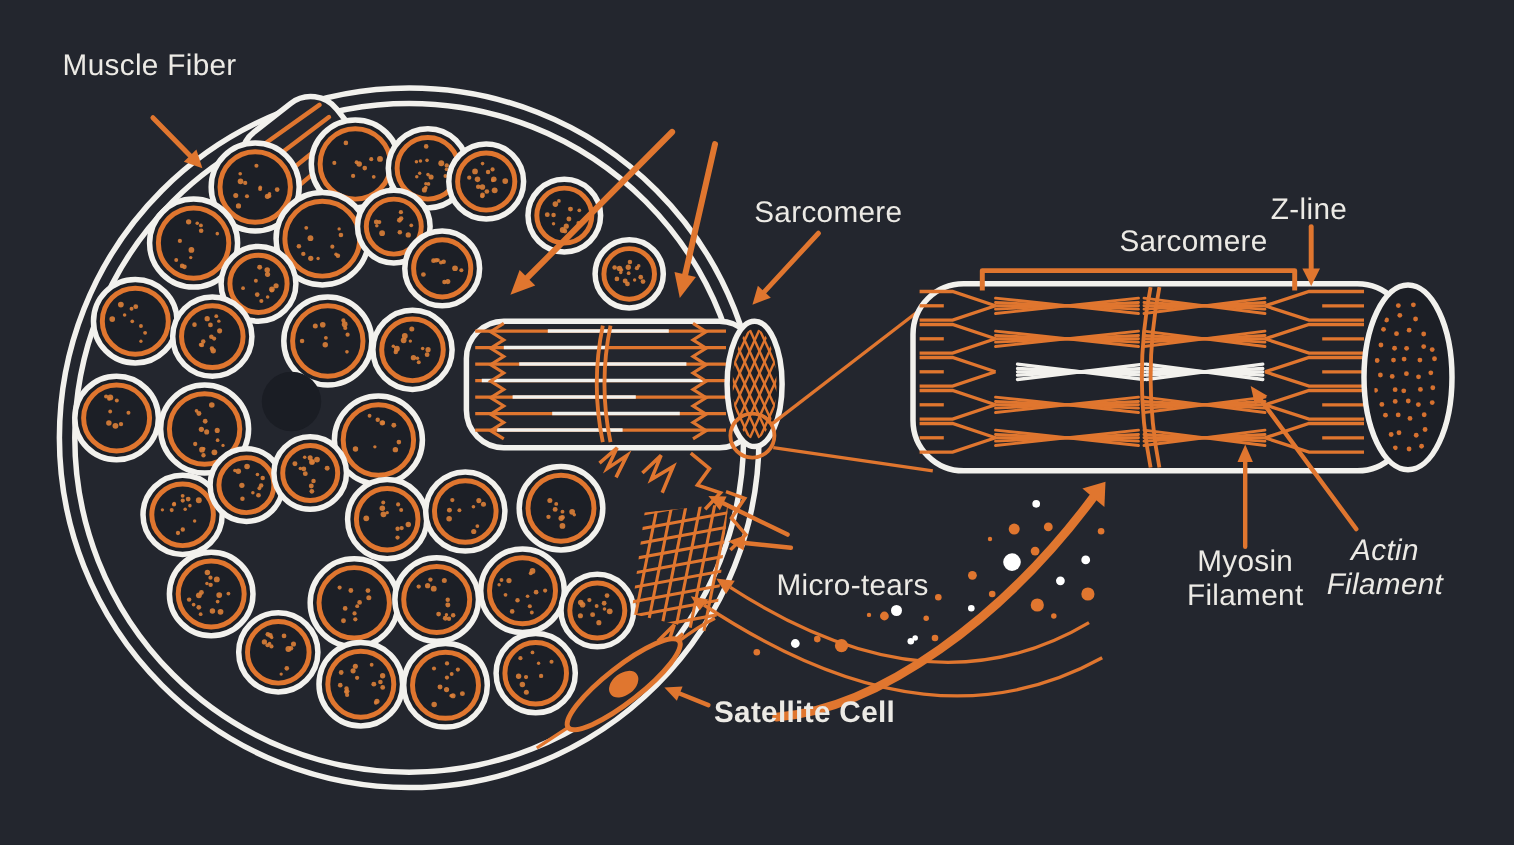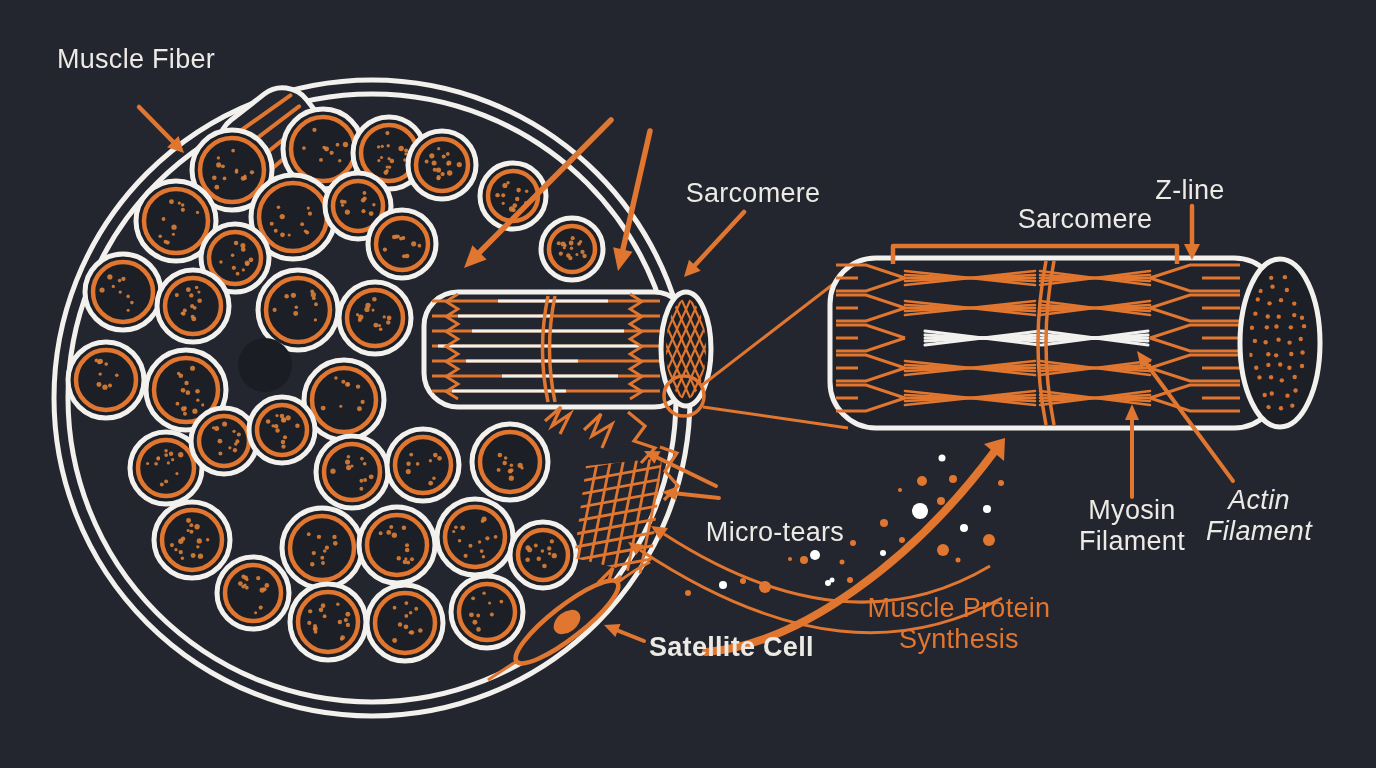--- a/index.html
+++ b/index.html
@@ -866,17 +866,13 @@
     <span>Myosin</span>
     <span>Filament</span>
   </div>
   <div class="lbl" style="left:1259px;top:485px;font-style:italic;">
     <span>Actin</span>
     <span>Filament</span>
   </div>
   <div class="lbl leftalign" style="left:649px;top:632px;">
     <span>Satellite Cell</span>
   </div>
-  <div class="lbl orange" style="left:959px;top:593px;">
-    <span>Muscle Protein</span>
-    <span>Synthesis</span>
-  </div>
 </div>
 
 </body></html>

